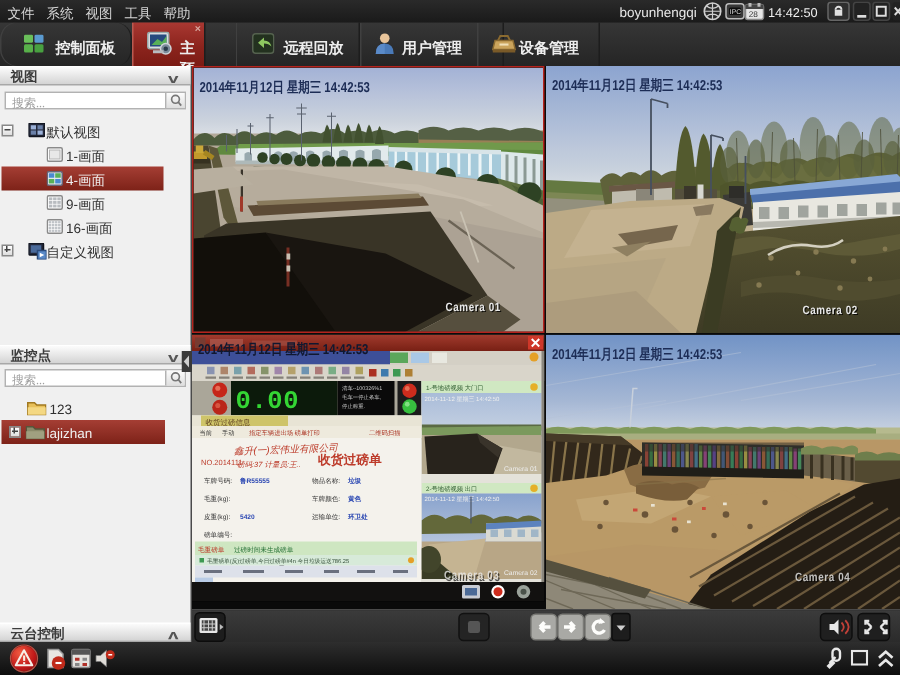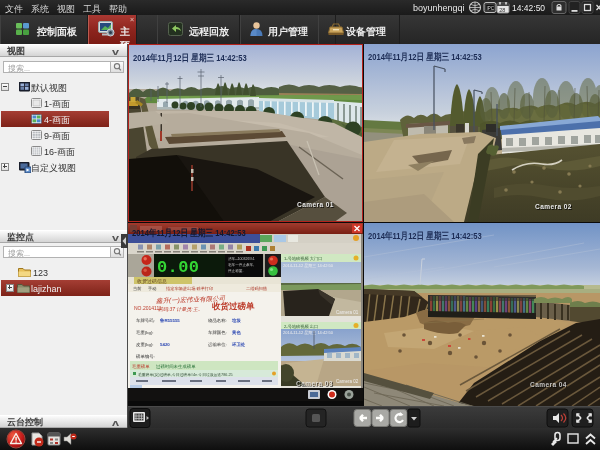--- a/index.html
+++ b/index.html
@@ -63,21 +63,21 @@
       <rect x="88.5" y="5.5" width="5" height="4" fill="#e0e0e0"></rect>
       <rect x="101" y="0.5" width="11" height="12" rx="2" fill="#222" stroke="#444"></rect>
       <rect x="103.5" y="9" width="6" height="1.8" fill="#ddd"></rect>
       <rect x="114" y="0.5" width="11" height="12" rx="2" fill="#222" stroke="#444"></rect>
       <rect x="116.5" y="3.5" width="6" height="6" fill="none" stroke="#ddd" stroke-width="1.3"></rect>
       <rect x="127" y="0.5" width="7" height="12" rx="1.5" fill="#222"></rect>
       <path d="M128.5,4 l4.5,5 m0,-5 l-4.5,5" stroke="#ddd" stroke-width="1.3"></path>
     </svg>
   </div>
   <div id="tabbar">
-    <div class="tab" style="left:0; width:88px;">
+    <div class="tab" style="left:0; width:88px;border-radius:11px;">
         <span class="tx" style="left:37px">控制面板</span>
         <svg style="position:absolute;left:16px;top:8px" width="14" height="13" viewBox="0 0 14 13">
           <rect x="0" y="0" width="6" height="5.5" rx="1" fill="#6abf5a"></rect>
           <rect x="7" y="0" width="6" height="5.5" rx="1" fill="#5a9ad0"></rect>
           <rect x="0" y="6.5" width="6" height="5.5" rx="1" fill="#58b04a"></rect>
           <rect x="7" y="6.5" width="6" height="5.5" rx="1" fill="#48a040"></rect>
         </svg>
       </div>
     <div class="tab sel" style="left:88px; width:49px;">
         <span class="tx" style="left:32px">主预览</span>

